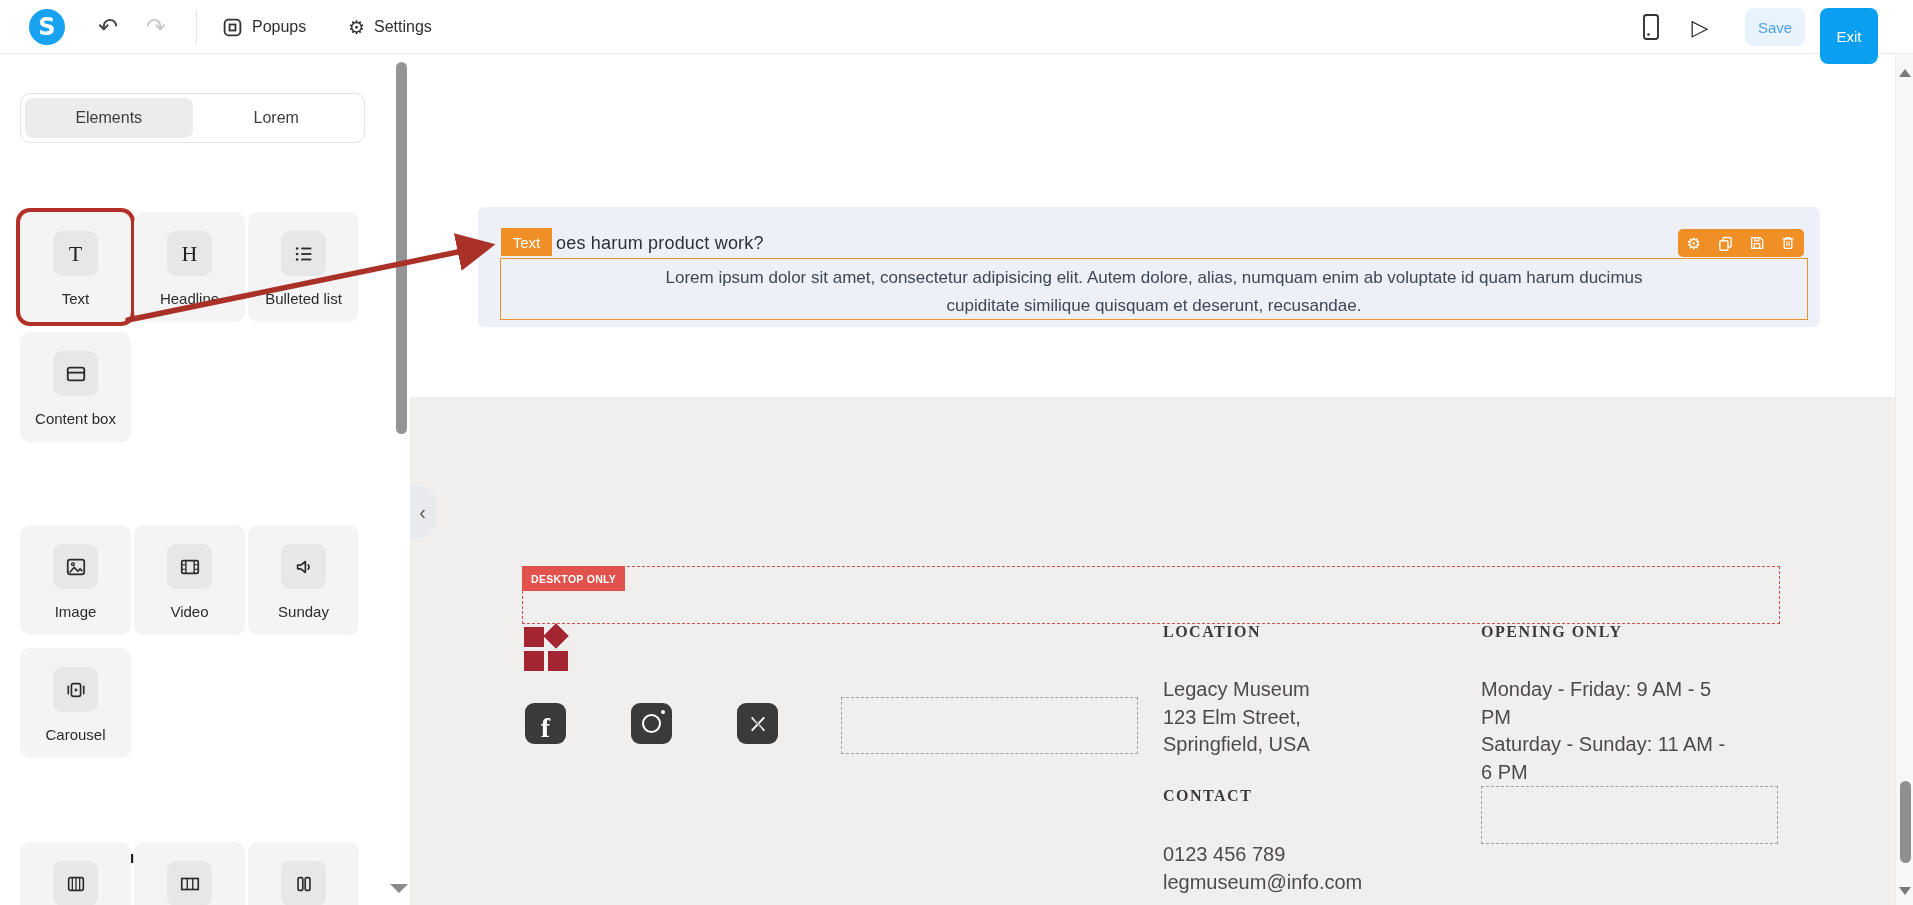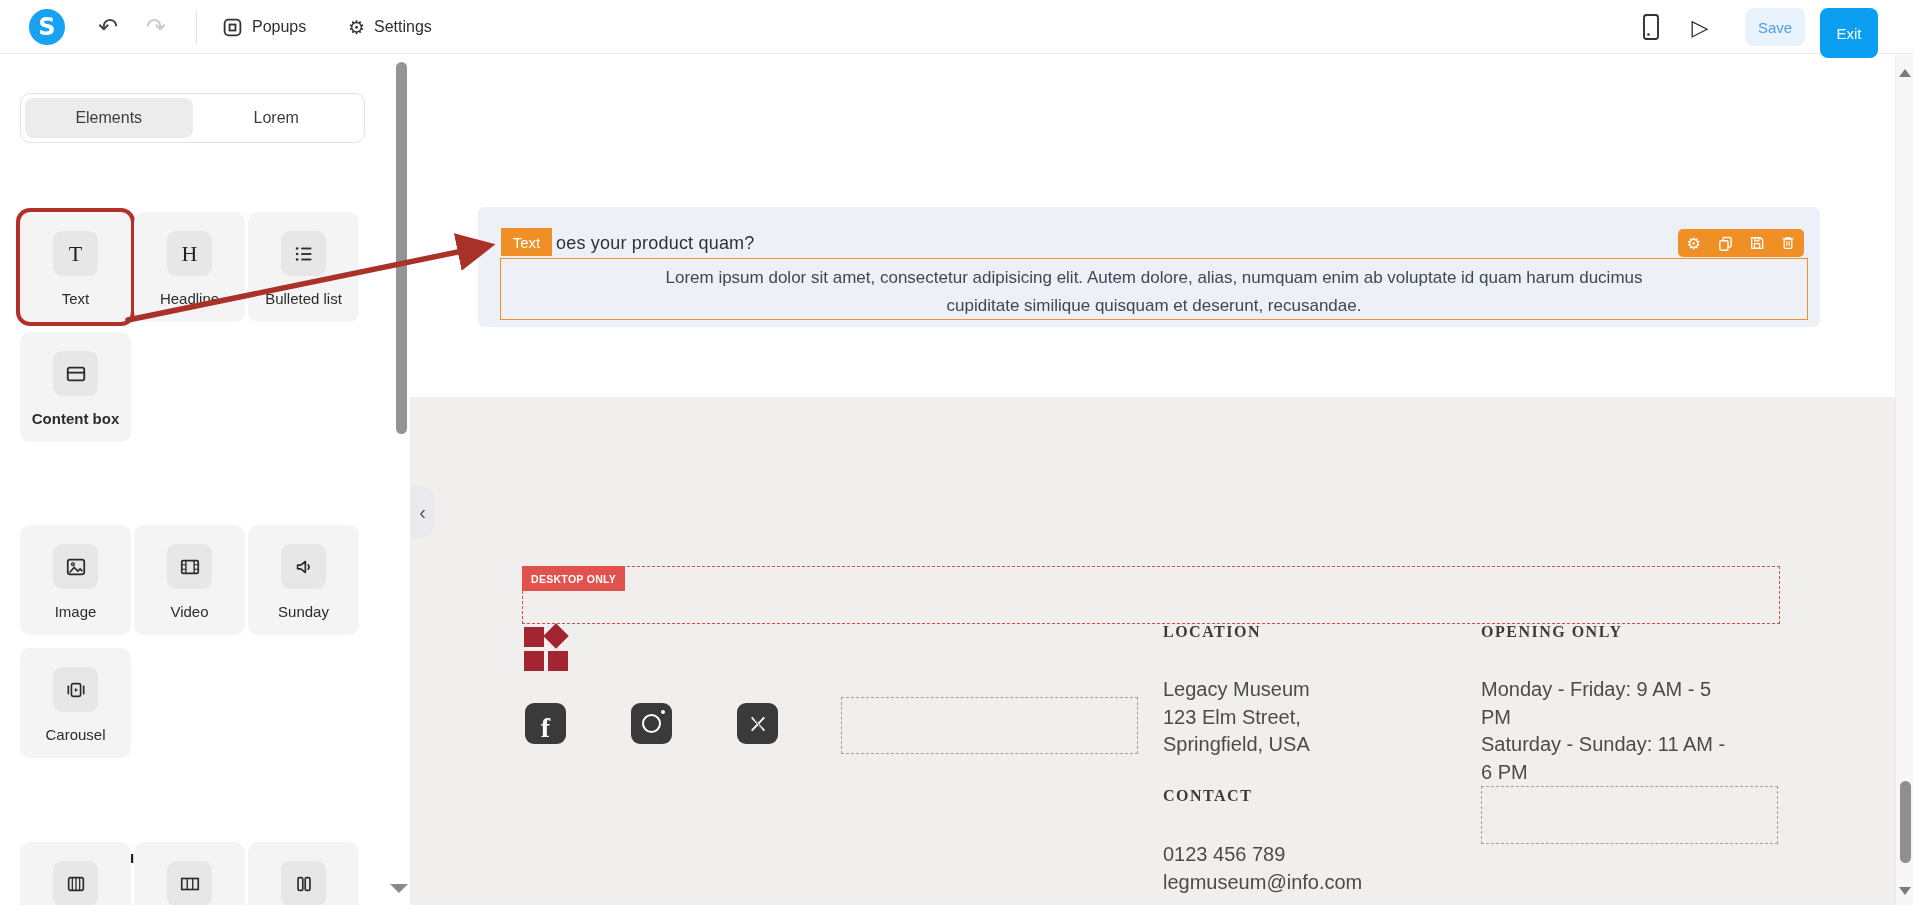--- a/index.html
+++ b/index.html
@@ -21,21 +21,21 @@
   .tb-btn{ position:absolute; top:0; height:54px; display:flex; align-items:center; gap:9px;
            font-size:16px; color:#2f2f2f; cursor:pointer; }
   .popups-btn{ left:222px; }
   .settings-btn{ left:348px; }
   .gear-glyph{ font-family:"DejaVu Sans",sans-serif; font-size:19px; color:#333; }
   .phone-btn{ left:1636px; width:30px; }
   .play-btn{ left:1684px; width:32px; font-size:22px; color:#1d1d1d; font-family:"DejaVu Sans",sans-serif;}
   .save-btn{ position:absolute; left:1745px; top:8px; width:60px; height:38px; border-radius:8px;
              background:#e9f3fd; color:#4d9fe8; font-size:15px; border:none; cursor:pointer;
              font-family:"Liberation Sans",sans-serif; }
-  .exit-btn{ position:absolute; left:1820px; top:8px; width:58px; height:50px; border-radius:8px;
+  .exit-btn{ position:absolute; left:1820px; top:8px; width:58px; height:56px; border-radius:8px;
              background:#0b9ff2; color:#fff; font-size:15px; border:none; cursor:pointer;
              font-family:"Liberation Sans",sans-serif; }
 
   
   .sidebar{ position:absolute; left:0; top:55px; width:410px; height:850px; background:#fff; z-index:30; }
   .tabs{ position:absolute; left:20px; top:38px; width:345px; height:50px; border:1px solid #e3e3e3;
          border-radius:10px; display:flex; padding:4px; }
   .tab{ flex:1; border-radius:8px; display:flex; align-items:center; justify-content:center;
         font-size:16px; color:#3d3d3d; cursor:pointer; }
   .tab.active{ background:#ececec; }
@@ -195,21 +195,21 @@
             <circle cx="4.5" cy="18" r="1.4" fill="#2b2b2b"></circle>
             <line x1="9" y1="6" x2="20" y2="6" stroke="#2b2b2b" stroke-width="2"></line>
             <line x1="9" y1="12" x2="20" y2="12" stroke="#2b2b2b" stroke-width="2"></line>
             <line x1="9" y1="18" x2="20" y2="18" stroke="#2b2b2b" stroke-width="2"></line>
           </svg>
         </span>
       </div>
       <div class="clabel">Bulleted list</div>
     </div>
 
-    <div class="card" style="left:20px; top:277px;font-weight:bold;">
+    <div class="card" style="left:20px; top:277px;">
       <div class="tile">
         <span>
           <svg class="ic" width="22" height="22" viewBox="0 0 24 24">
             <rect x="3" y="5" width="18" height="14" rx="2" fill="none" stroke="#2b2b2b" stroke-width="2"></rect>
             <line x1="3" y1="10.5" x2="21" y2="10.5" stroke="#2b2b2b" stroke-width="2"></line>
           </svg>
         </span>
       </div>
       <div class="clabel">Content box</div>
     </div>
@@ -307,21 +307,21 @@
     </div>
   </aside>
 
   <div class="side-scroll-thumb"></div>
   <div class="side-scroll-down"></div>
 
   <main class="canvas">
 
     <div class="selected-row"></div>
 
-    <div class="canvas-heading">oes your product quam?</div>
+    <div class="canvas-heading">oes harum product work?</div>
 
     <div class="element-badge">Text</div>
 
     <div class="element-toolbar">
       <div class="tb-item gear-white">⚙</div>
       <div class="tb-item">
         <svg class="ic" width="17" height="17" viewBox="0 0 24 24">
           <rect x="8.5" y="3.5" width="11.5" height="13.5" rx="2" fill="none" stroke="#fff" stroke-width="2"></rect>
           <rect x="4" y="8" width="11.5" height="13.5" rx="2" fill="#ef8f25" stroke="#fff" stroke-width="2"></rect>
         </svg>

